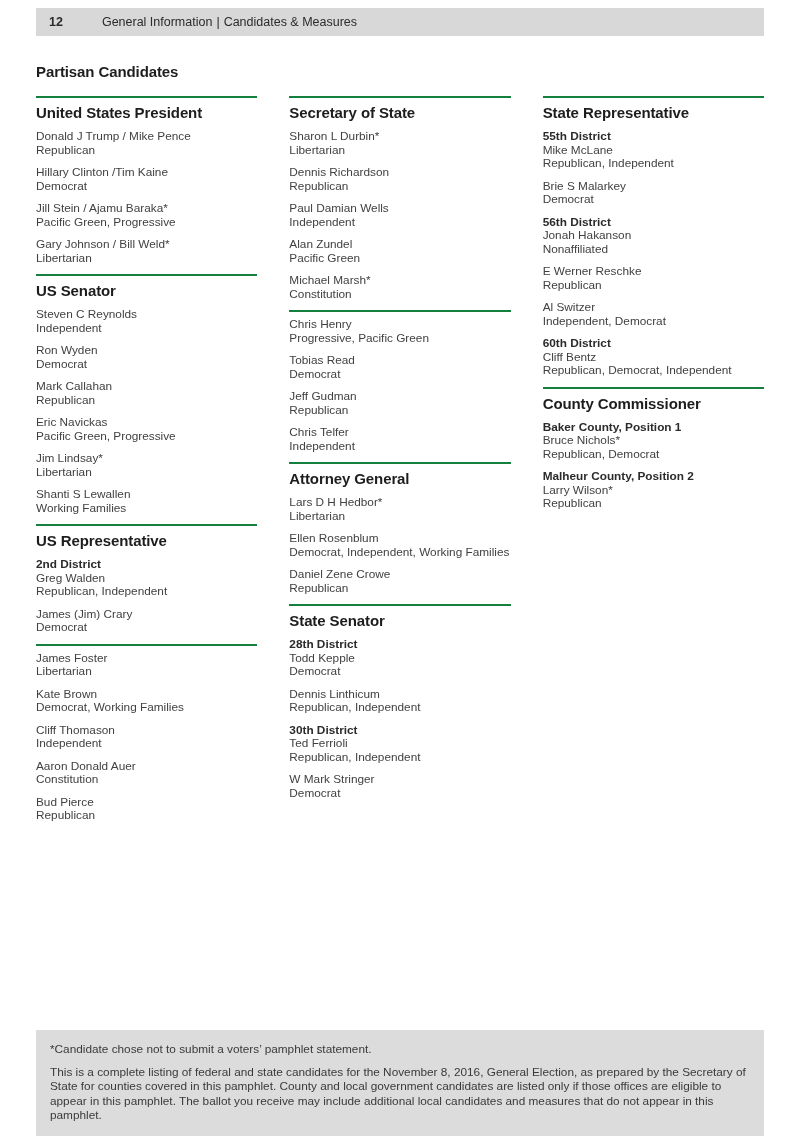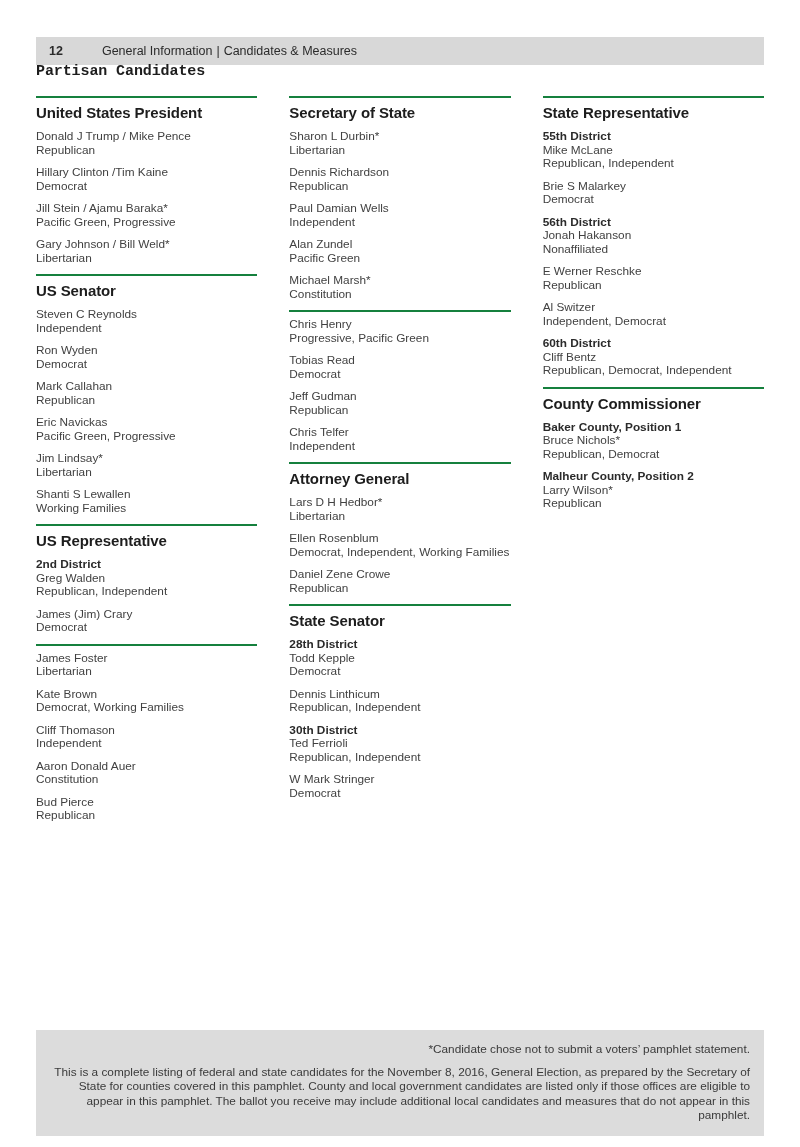--- a/index.html
+++ b/index.html
@@ -6,37 +6,36 @@
   .page {
     position:relative;
     width:800px; height:1147px;
     background:#ffffff;
     font-family:"Liberation Sans", sans-serif;
     color:#3f3f3f;
     overflow:hidden;
   }
   
   .header-bar {
-    position:absolute; left:36px; top:37px;
+    position:absolute; left:36px; top:8px;
     width:728px; height:28px;
     background:#d8d8d8;
     display:flex; align-items:center;
     font-size:12.5px; color:#2b2b2b;
     box-sizing:border-box;
   }
   .page-num { font-weight:bold; margin-left:13px; }
   .crumb-section { margin-left:39px; }
   .crumb-sep { margin:0 4px; }
   .crumb-title { font-weight:normal; }
 
   .page-title {
     position:absolute; left:36px; top:63px;
     font-size:15px; font-weight:bold; color:#1d1d1d;
     letter-spacing:-0.1px;
-    font-family:Liberation Mono, monospace;
   }
 
   
   .columns {
     position:absolute; left:36px; top:96px;
     width:728px;
     display:flex; gap:32px;
   }
   .col { flex:1 1 0; min-width:0; }
 
@@ -48,21 +47,21 @@
   }
   .entry { margin-bottom:9px; font-size:11.8px; line-height:13.5px; color:#414141; }
   .district { font-weight:bold; color:#2b2b2b; }
 
   
   .footnote-box {
     position:absolute; left:36px; top:1030px;
     width:728px; box-sizing:border-box;
     background:#dcdcdc;
     padding:12px 14px 13px 14px;
-    font-size:11.8px; line-height:14.6px; color:#3a3a3a;text-align:right;
+    font-size:11.8px; line-height:14.6px; color:#3a3a3a;
   }
   .footnote-box p { margin:0; }
   .footnote-box p + p { margin-top:8px; }
 </style>
 </head>
 <body>
 
 <div class="page">
 
   <div class="header-bar">

